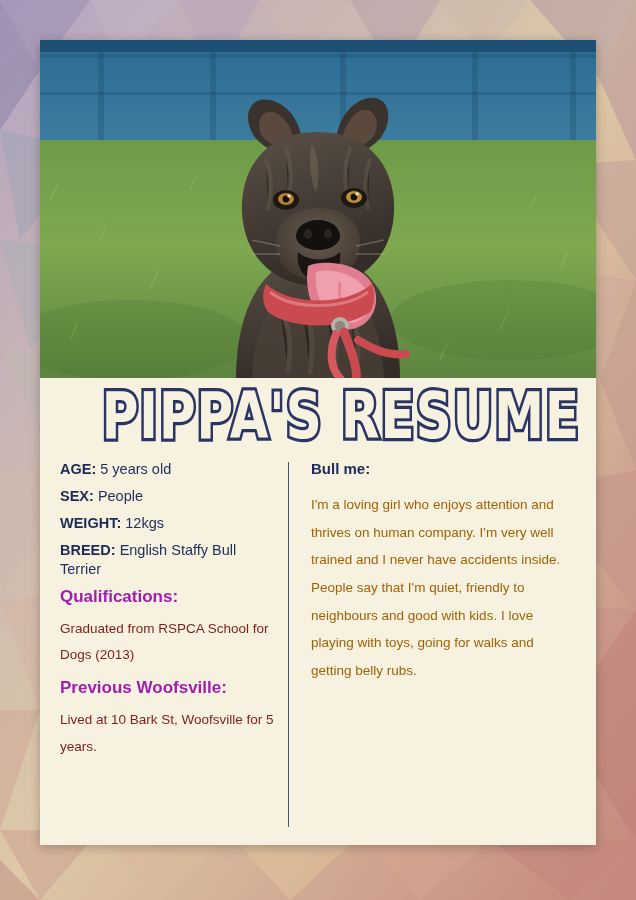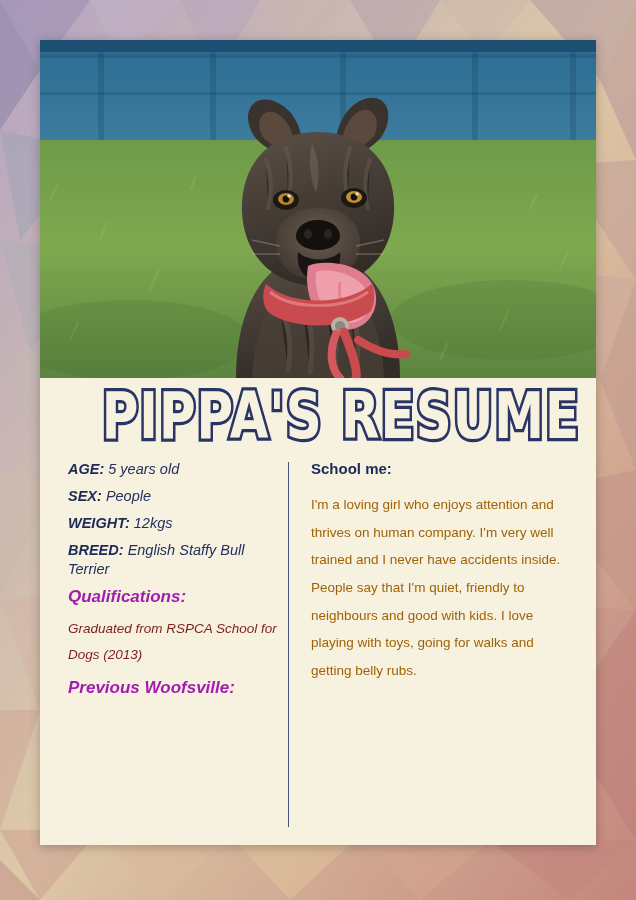--- a/index.html
+++ b/index.html
@@ -77,23 +77,22 @@
   .content {
     position: absolute;
     top: 420px;
     left: 0;
     width: 556px;
     height: 385px;
     display: flex;
   }
   .col-left {
     width: 248px;
-    padding: 0 8px 0 28px;
+    padding: 0 8px 0 20px;
     box-sizing: border-box;
-    font-style: italic;
   }
   .divider {
     width: 1px;
     background: #2a3566;
     margin: 2px 0 18px 0;
     opacity: 0.85;
   }
   .col-right {
     flex: 1;
     padding: 0 22px 0 22px;
@@ -367,22 +366,23 @@
       <div class="field">
         <b>BREED:</b>
         <span>English Staffy Bull Terrier</span>
       </div>
 
 
       <div class="sub-head">Qualifications:</div>
       <div class="para">Graduated from RSPCA School for Dogs (2013)</div>
 
       <div class="sub-head">Previous Woofsville:</div>
+      <div class="para">Lived at 10 Bark St, Woofsville for 5 years.</div>
     </div>
 
     <div class="divider"></div>
 
     <div class="col-right">
-      <div class="about-head">School me:</div>
+      <div class="about-head">Bull me:</div>
       <div class="about-para">I'm a loving girl who enjoys attention and thrives on human company. I'm very well trained and I never have accidents inside. People say that I'm quiet, friendly to neighbours and good with kids. I love playing with toys, going for walks and getting belly rubs.</div>
     </div>
   </div>
 </div>
 
 </body></html>

